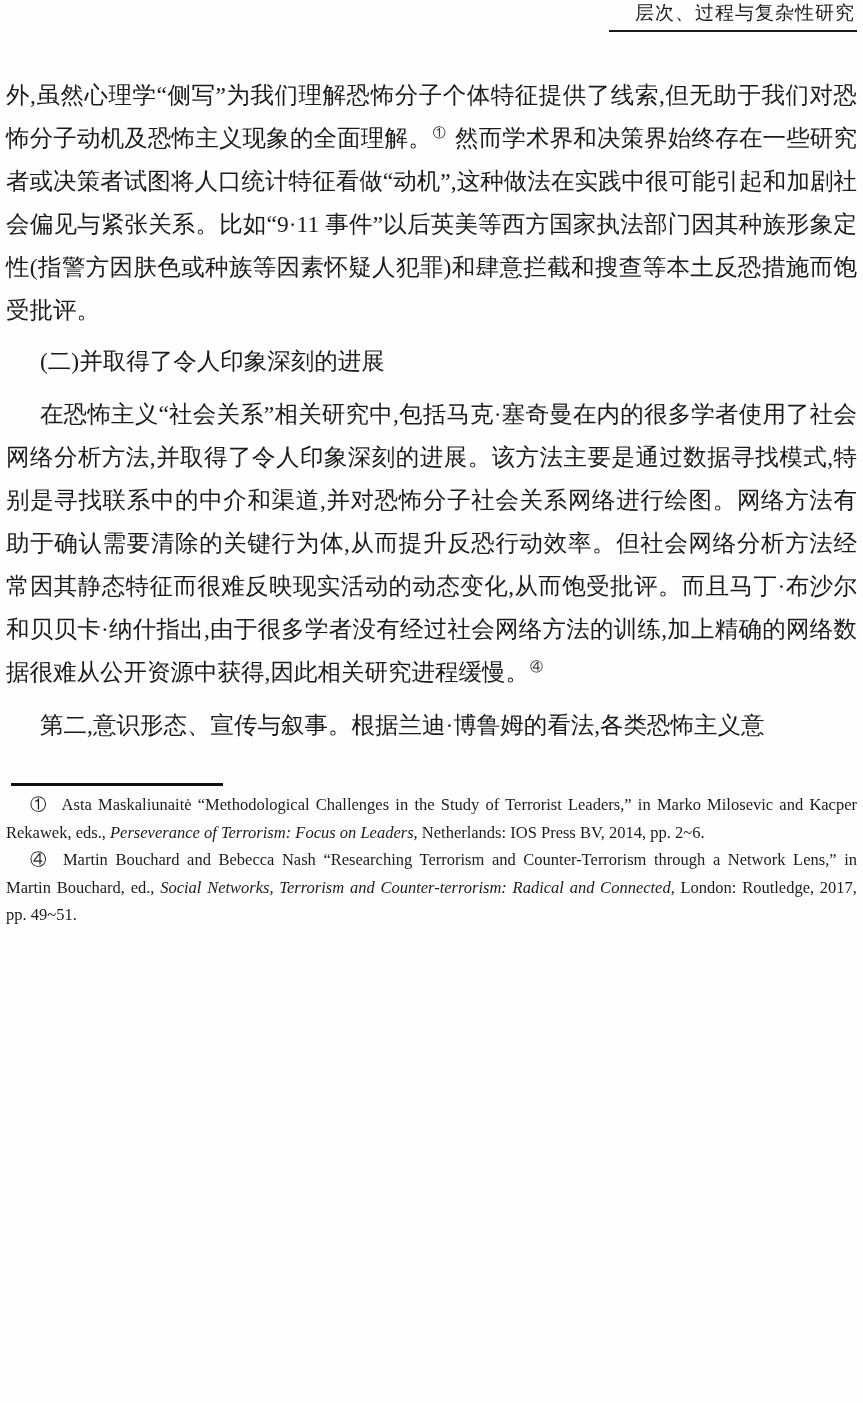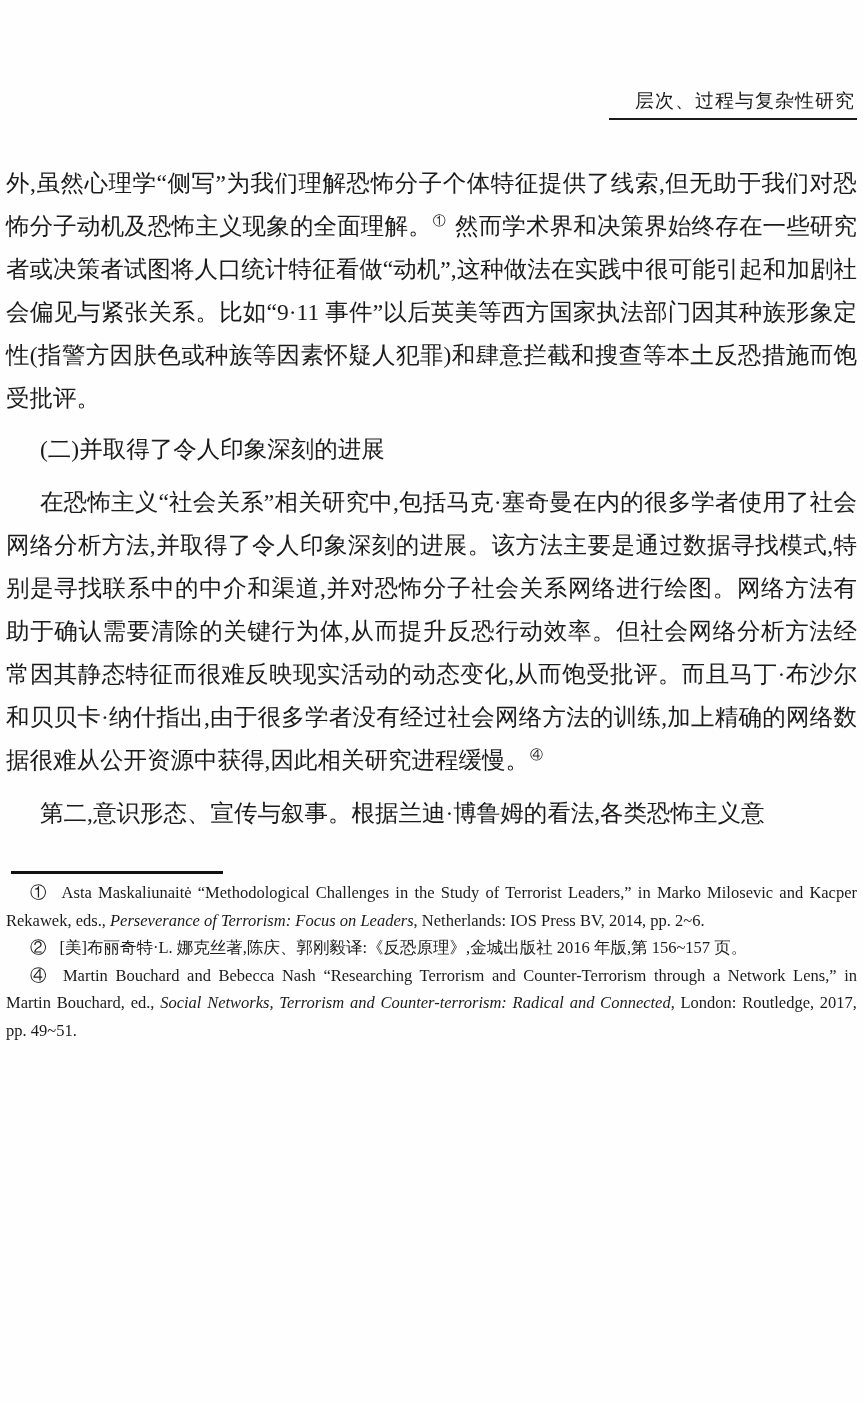--- a/index.html
+++ b/index.html
@@ -8,21 +8,20 @@
     height: 1403px;
     overflow: hidden;
     background: #fefefe;
     color: #1b1b1b;
     font-family: "Liberation Serif", "DejaVu Serif", serif;
   }
   .page { padding: 0 6px; }
 
   
   .page-header {
-    padding-top: 88px;
     text-align: right;
     font-size: 19px;
     letter-spacing: 1px;
     font-family: Liberation Serif, serif;
   }
   .title-underline {
     display: inline-block;
     border-bottom: 2px solid #1b1b1b;
     padding: 0 2px 4px 26px;
   }
@@ -83,20 +82,17 @@
     <p class="indent sp"><span>第二,意识形态、宣传与叙事。根据兰迪·博鲁姆的看法,各类恐怖主义意</span></p>
   </div>
 
   <div class="fn-sep"></div>
 
   <div class="footnotes">
     <p>
       <span class="fn-marker">①</span><span class="fn-text"><span>Asta Maskaliunaitė “Methodological Challenges in the Study of Terrorist Leaders,” in Marko Milosevic and Kacper Rekawek, eds., </span><i>Perseverance of Terrorism: Focus on Leaders</i><span>, Netherlands: IOS Press BV, 2014, pp. 2~6.</span></span>
     </p>
     <p>
-      <span class="fn-marker">②</span><span class="fn-text"><span>[美]布丽奇特·L. 娜克丝著,陈庆、郭刚毅译:《反恐原理》,金城出版社 2016 年版,第 156~157 页。</span></span>
-    </p>
-    <p>
       <span class="fn-marker">④</span><span class="fn-text"><span>Martin Bouchard and Bebecca Nash “Researching Terrorism and Counter-Terrorism through a Network Lens,” in Martin Bouchard, ed., </span><i>Social Networks, Terrorism and Counter-terrorism: Radical and Connected</i><span>, London: Routledge, 2017, pp. 49~51.</span></span>
     </p>
   </div>
 
 </div>
 
 </body></html>

